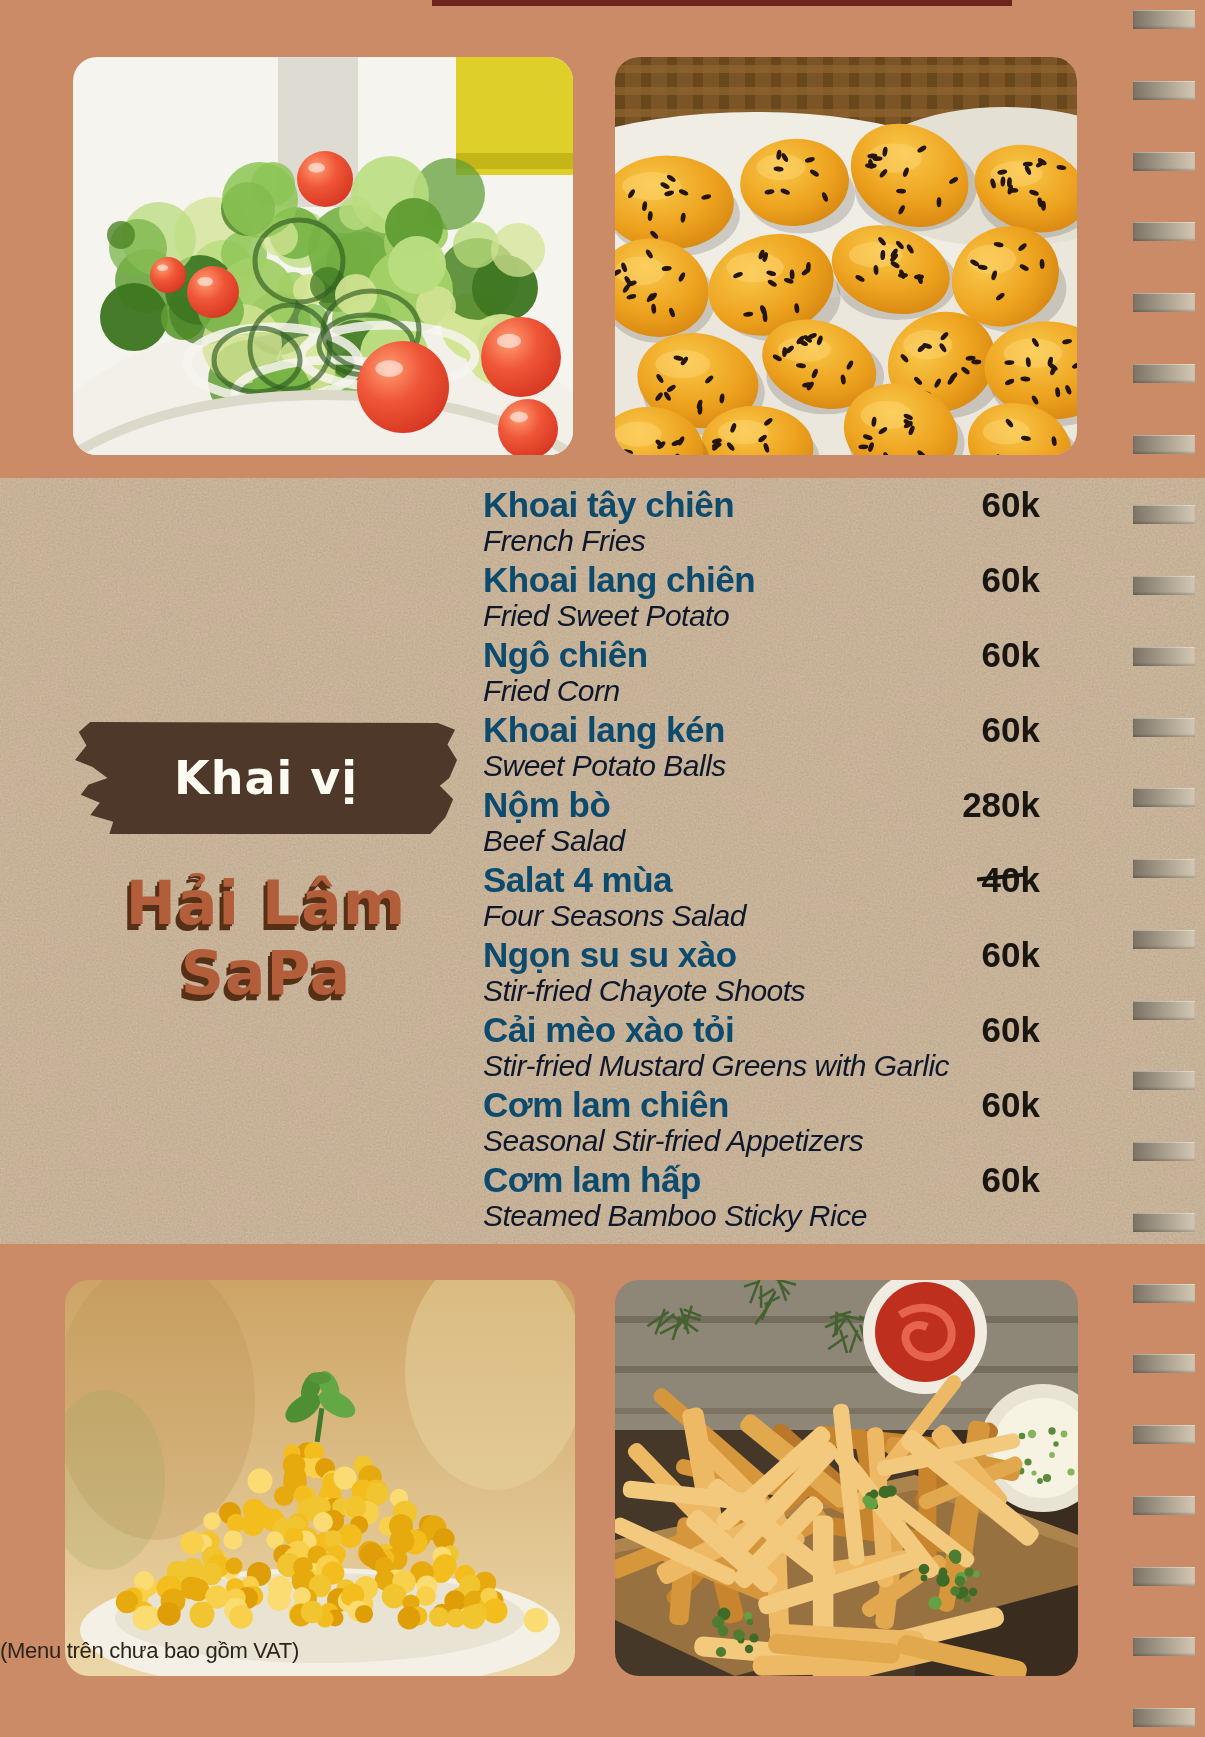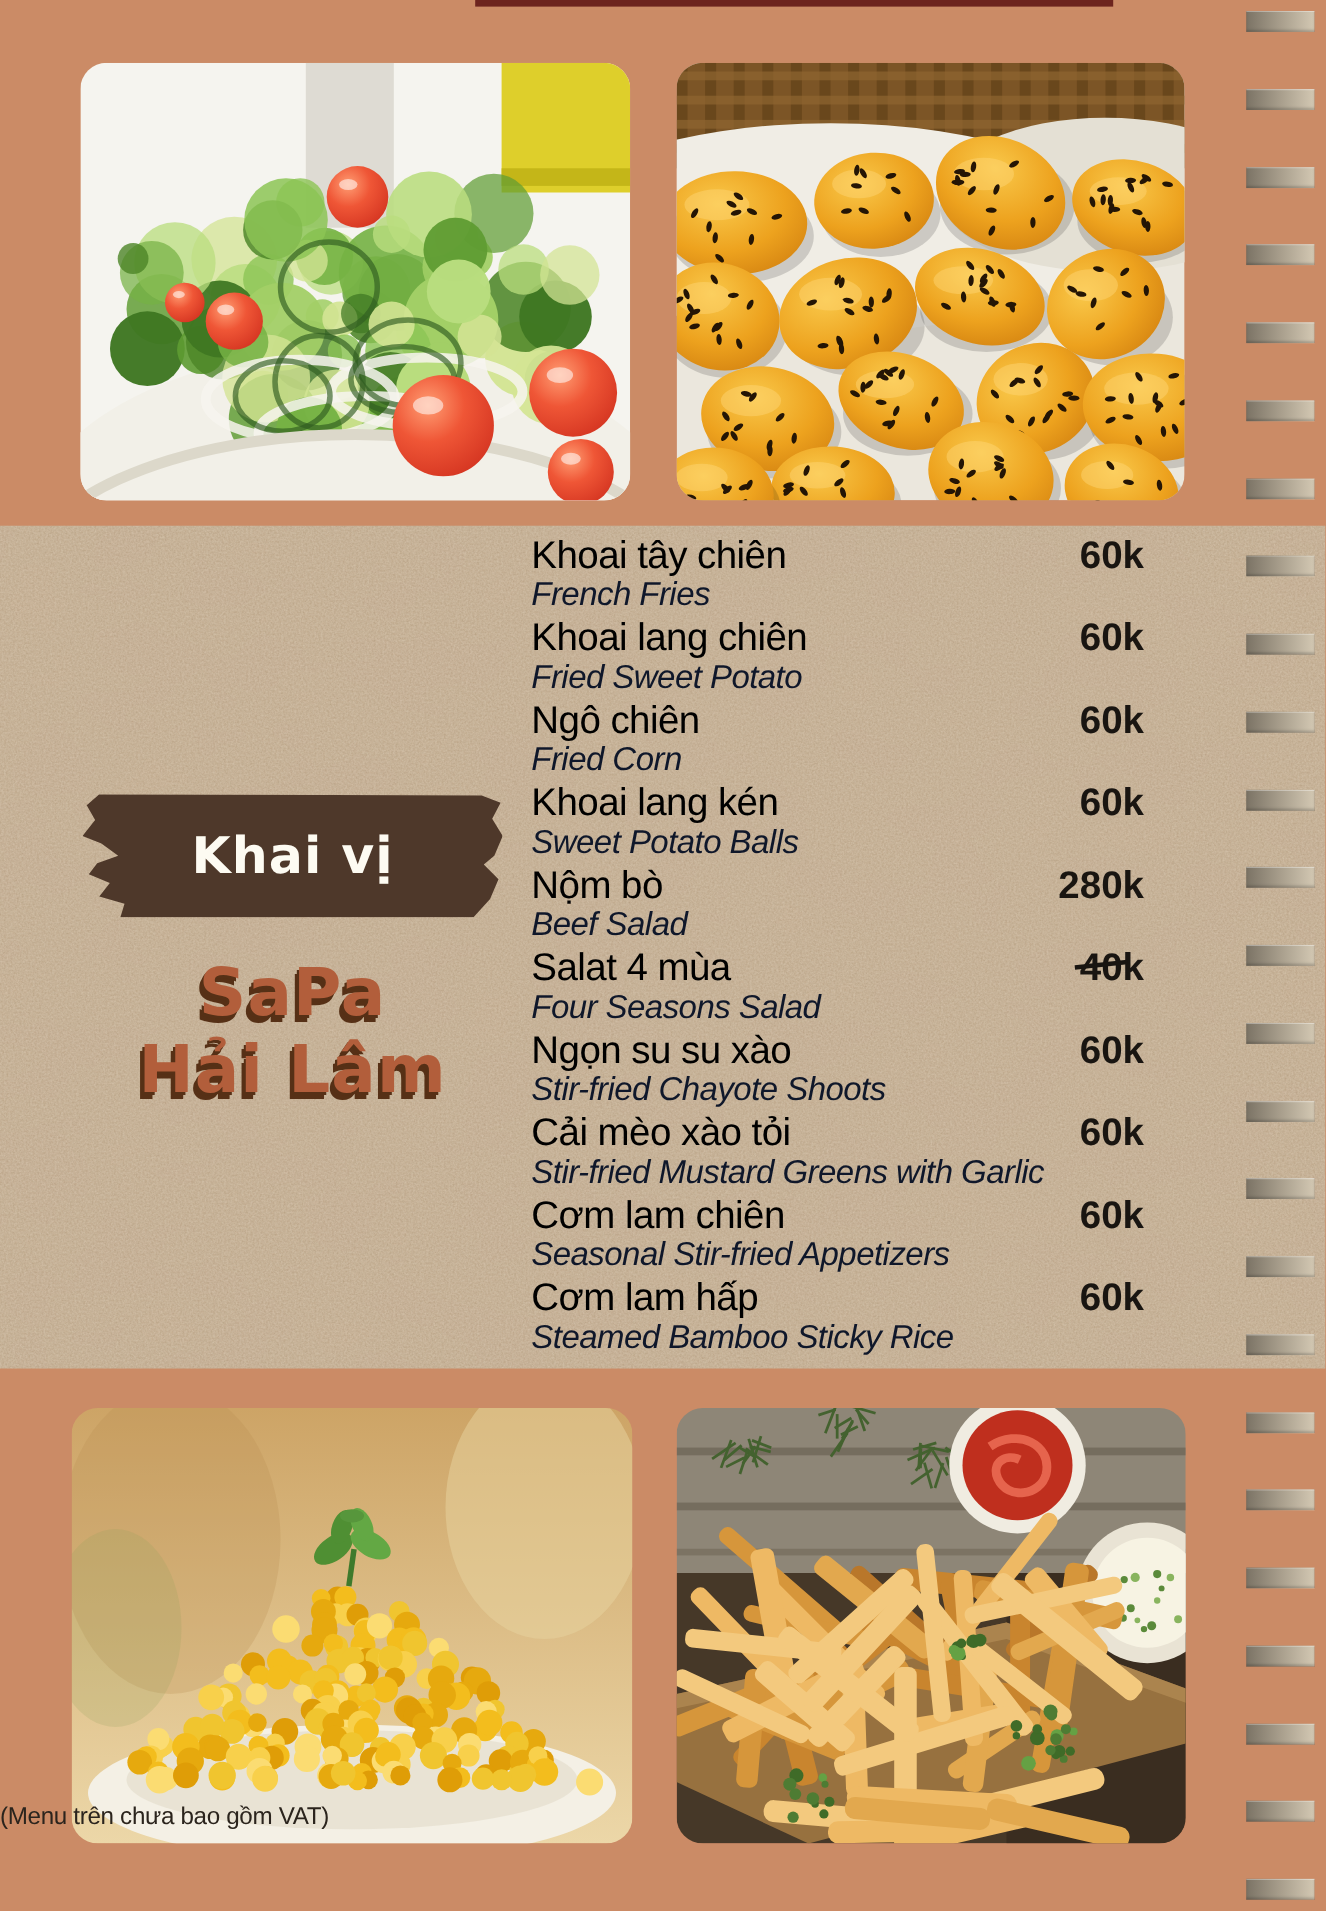--- a/index.html
+++ b/index.html
@@ -36,21 +36,21 @@
   .brand{
     position:absolute;left:66px;top:390px;width:400px;z-index:2;text-align:center;
     font-family:"DejaVu Sans",sans-serif;font-weight:bold;
     font-size:60px;line-height:70px;letter-spacing:1px;color:#b25e3b;
     text-shadow:-2px 2px 0 #563016,-4px 6px 0 #563016;
   }
 
   
   .menu-list{position:absolute;left:483px;top:8px;width:557px;z-index:2;}
   .menu-item{position:relative;height:71px;margin-bottom:4px;}
-  .mi-vi{font-size:35px;font-weight:normal;line-height:38px;color:#000000;letter-spacing:-0.5px;white-space:nowrap;}
+  .mi-vi{font-size:35px;font-weight:bold;line-height:38px;color:#0c4a6e;letter-spacing:-0.5px;white-space:nowrap;}
   .mi-en{font-size:30px;font-style:italic;line-height:33px;color:#0f172a;letter-spacing:-0.5px;white-space:nowrap;}
   .mi-price{position:absolute;right:0;top:0;font-size:35px;font-weight:bold;line-height:38px;color:#191511;text-align:right;}
   .mi-price.crossed::before{
     content:"";position:absolute;left:-5px;top:14px;width:48px;height:4px;
     background:#191511;transform:rotate(-6deg);
   }
 
   
   .binding{position:absolute;left:1133px;top:0;width:62px;height:1737px;z-index:6;}
   .bind-mark{
@@ -455,22 +455,22 @@
     <rect width="1205" height="766" filter="url(#blotch)"></rect>
     <rect width="1205" height="766" filter="url(#grainDark)"></rect>
     <rect width="1205" height="766" filter="url(#grainLight)"></rect>
   </svg>
 
   <div class="banner">
     <div class="banner-vi">Khai vị</div>
   </div>
 
   <div class="brand">
+    <div>Hải Lâm</div>
     <div>SaPa</div>
-    <div>Hải Lâm</div>
   </div>
 
   <div class="menu-list" id="menuList">
       <div class="menu-item">
         <div class="mi-vi">Khoai tây chiên</div>
         <div class="mi-en">French Fries</div>
         <div class="mi-price">60k</div>
       </div>
       <div class="menu-item">
         <div class="mi-vi">Khoai lang chiên</div>

